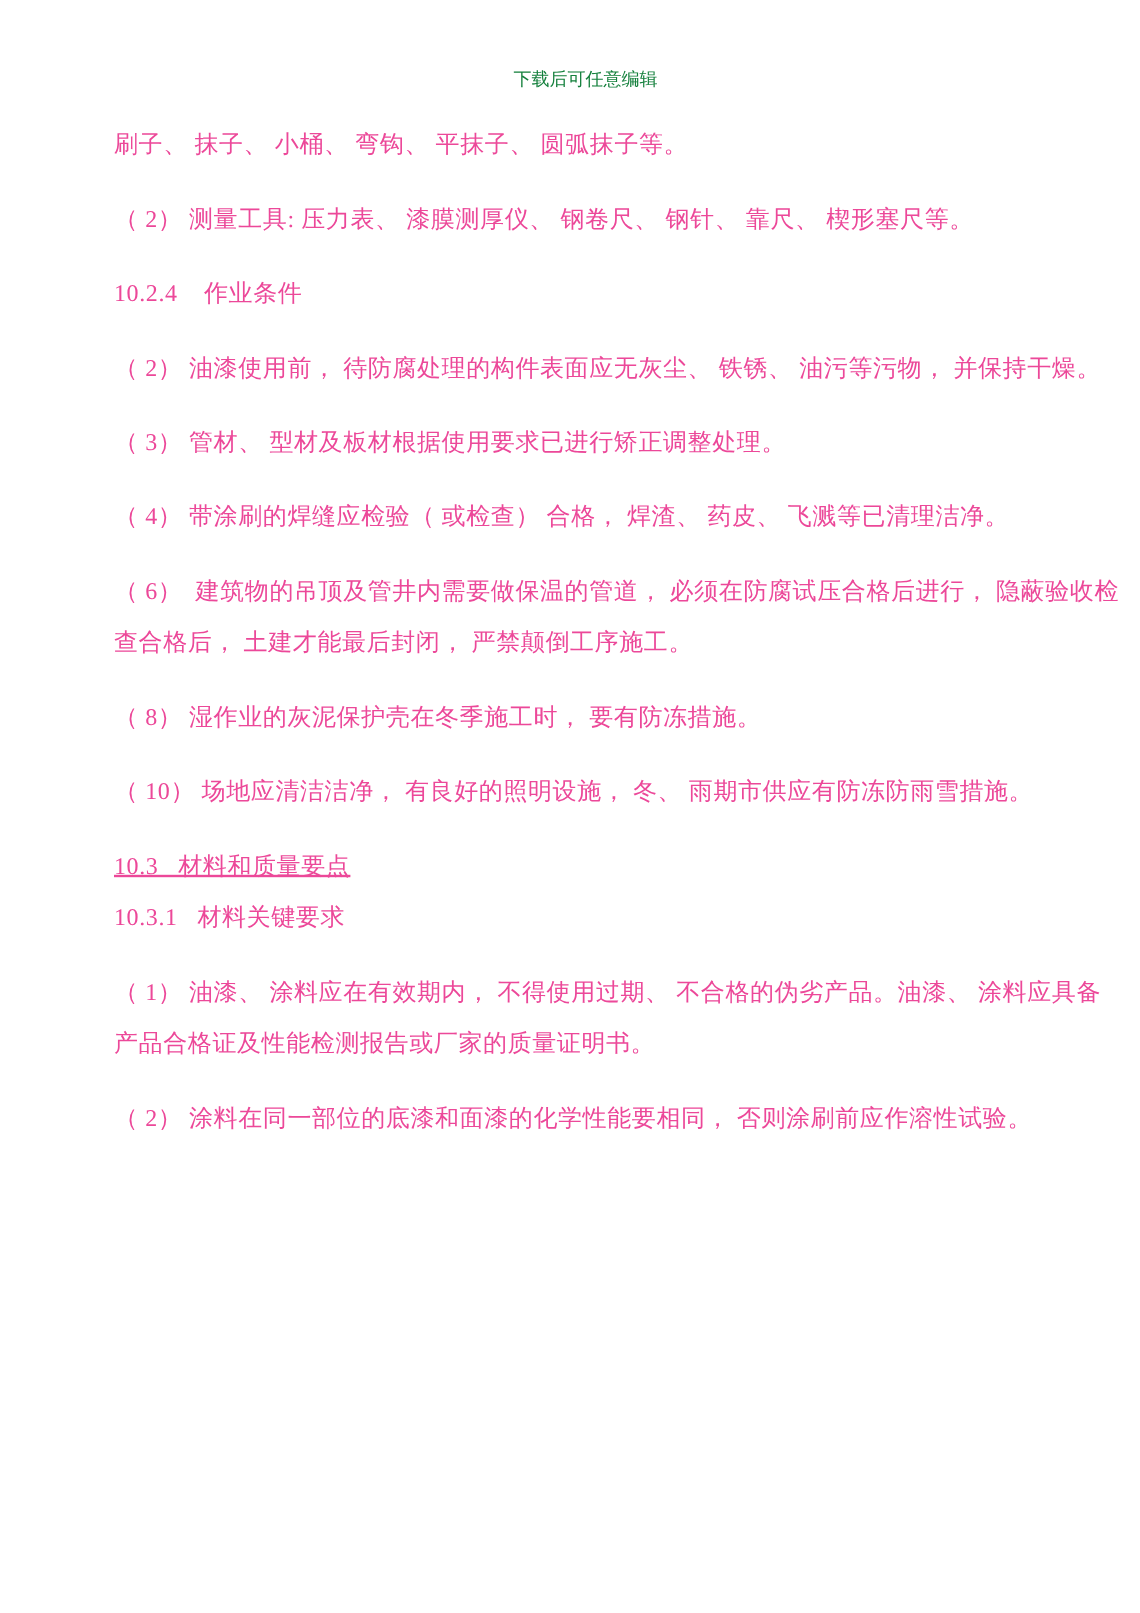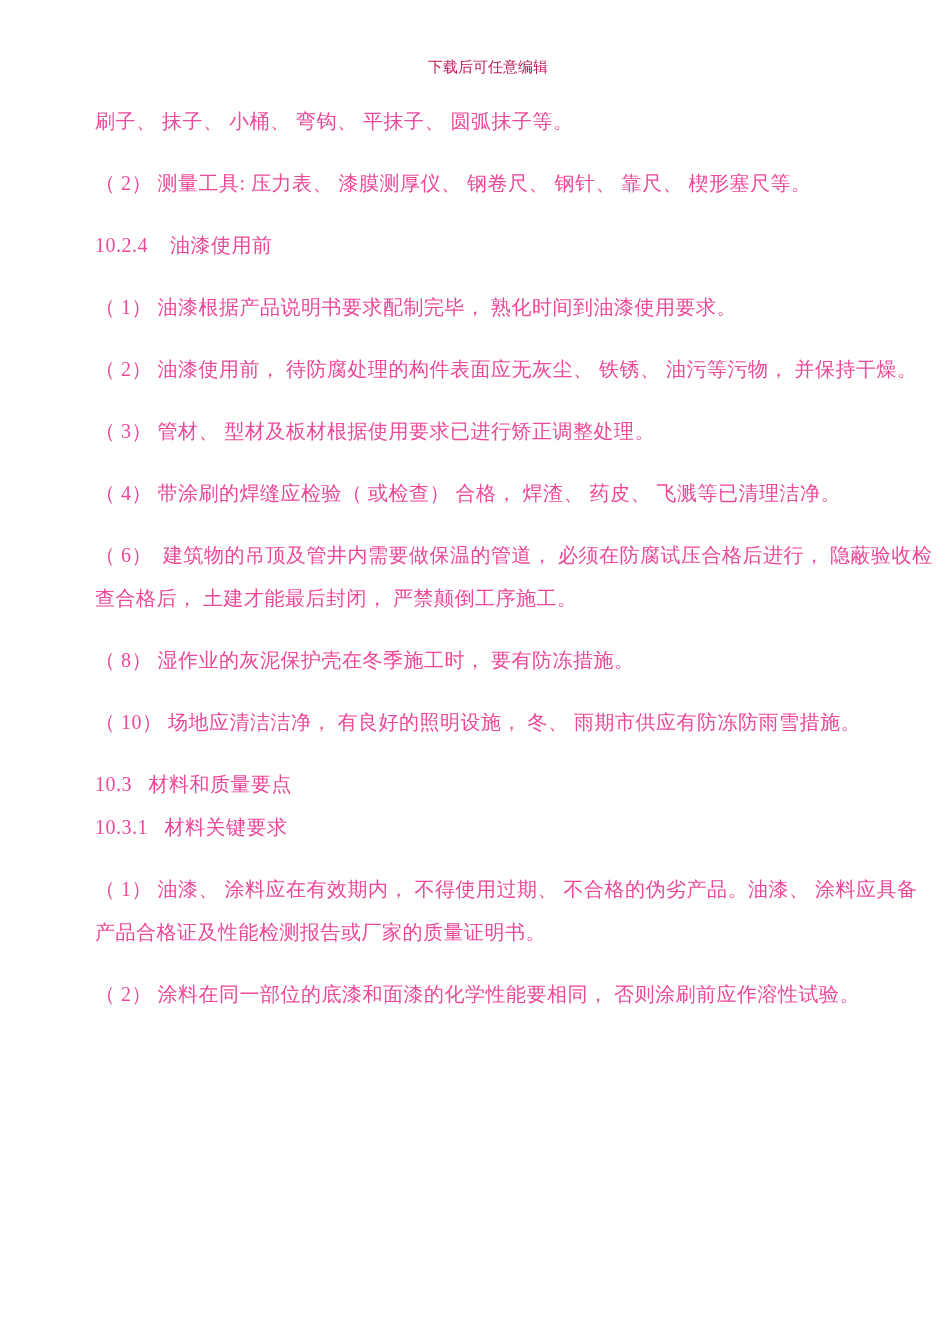--- a/index.html
+++ b/index.html
@@ -20,57 +20,57 @@
     background: #ffffff;
     box-sizing: border-box;
   }
   .watermark {
     padding-top: 57px;
     padding-left: 26px;
     text-align: center;
     font-size: 15px;
     line-height: 20px;
     white-space: pre-wrap;
-    color: #be185d;
+    color: #15803d;
   }
   .content {
     padding: 23px 8px 0 95px;
     box-sizing: border-box;
   }
   .para, .heading {
     margin: 0 0 19px 0;
     font-size: 20px;
     line-height: 43px;
     white-space: pre-wrap;
     letter-spacing: 0.5px;
     color: #ec4899;
   }
   .heading.tight {
     margin-bottom: 0;
+    text-decoration: underline;
   }
   .para:last-child {
     margin-bottom: 0;
   }
 </style>
 </head>
 <body>
 
 <div class="page">
 
   <div class="watermark">下载后可任意编辑</div>
 
   <div class="content">
 
     <p class="para">刷子、 抹子、 小桶、 弯钩、 平抹子、 圆弧抹子等。</p>
 
     <p class="para">（ 2） 测量工具: 压力表、 漆膜测厚仪、 钢卷尺、 钢针、 靠尺、 楔形塞尺等。</p>
 
-    <p class="heading">10.2.4    油漆使用前</p>
+    <p class="heading">10.2.4    作业条件</p>
 
-    <p class="para">（ 1） 油漆根据产品说明书要求配制完毕， 熟化时间到油漆使用要求。</p>
 
     <p class="para">（ 2） 油漆使用前， 待防腐处理的构件表面应无灰尘、 铁锈、 油污等污物， 并保持干燥。</p>
 
     <p class="para">（ 3） 管材、 型材及板材根据使用要求已进行矫正调整处理。</p>
 
     <p class="para">（ 4） 带涂刷的焊缝应检验（ 或检查） 合格， 焊渣、 药皮、 飞溅等已清理洁净。</p>
 
 
     <p class="para">（ 6）  建筑物的吊顶及管井内需要做保温的管道， 必须在防腐试压合格后进行， 隐蔽验收检
 查合格后， 土建才能最后封闭， 严禁颠倒工序施工。</p>

